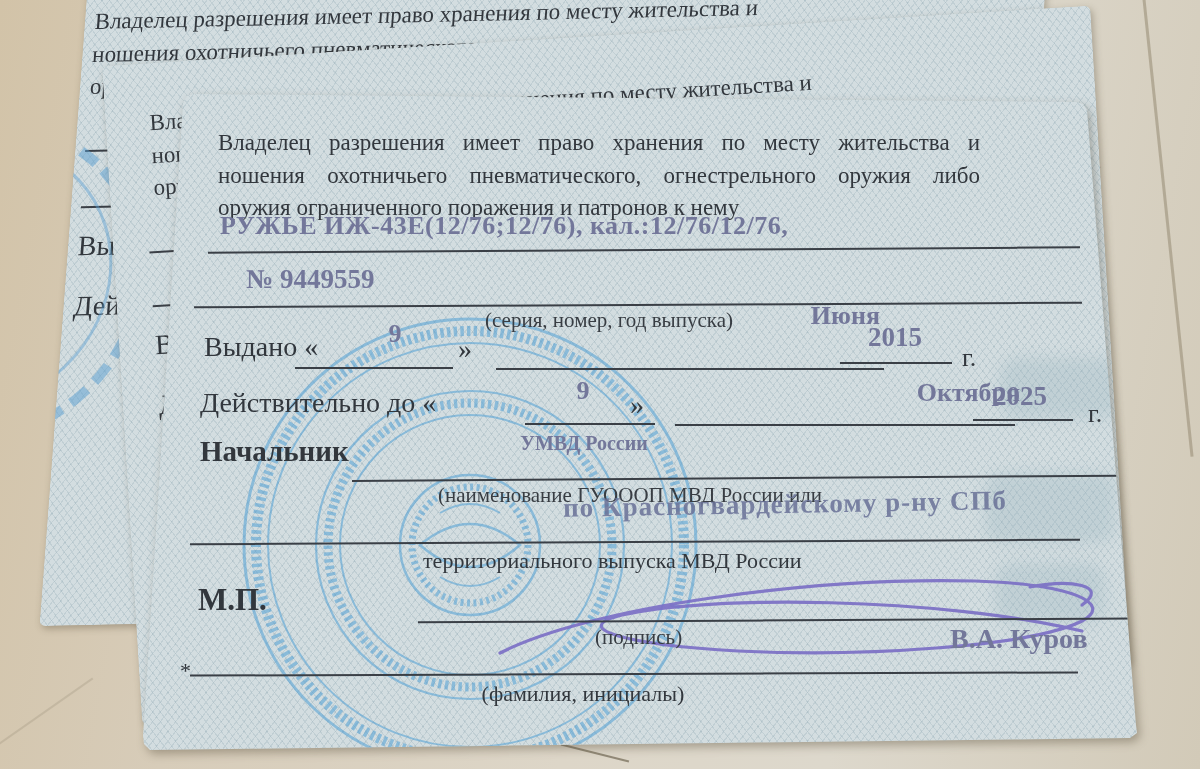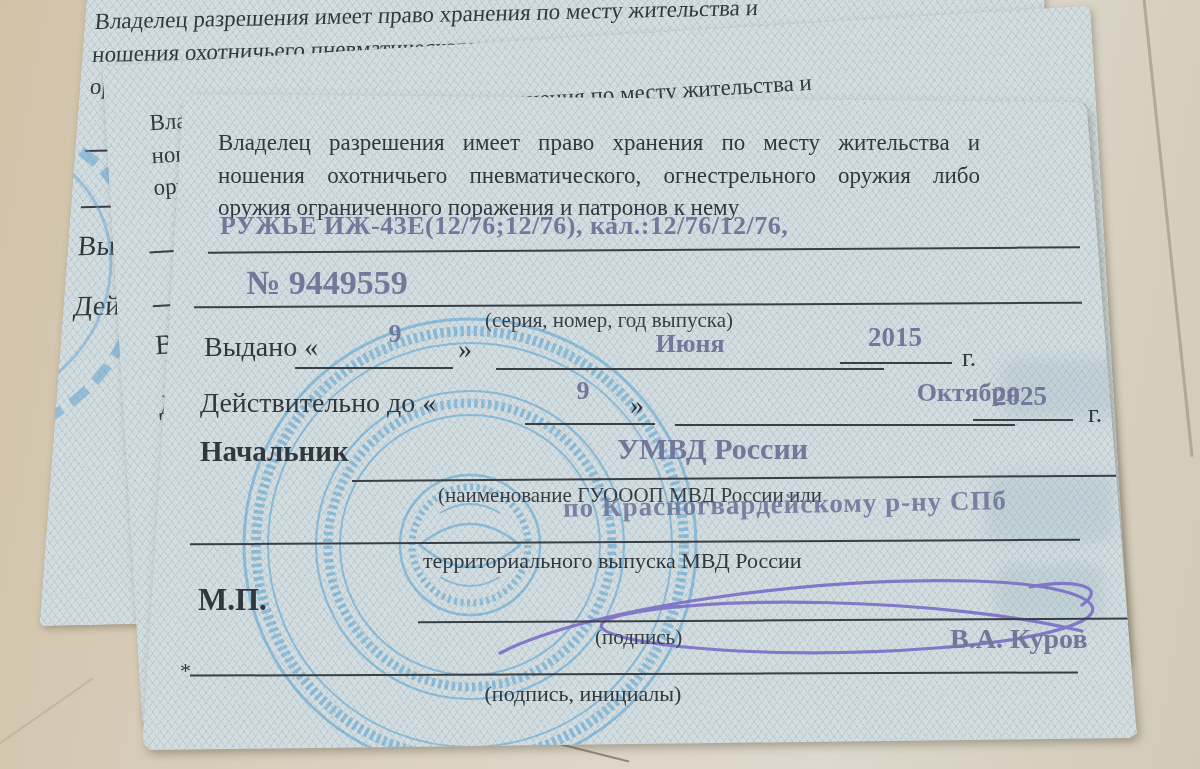--- a/index.html
+++ b/index.html
@@ -87,64 +87,64 @@
 
     <div class="abs hdr" style="left:78px;top:34px;width:762px;">
       <div class="just">Владелец разрешения имеет право хранения по месту жительства и</div>
       <div class="just">ношения охотничьего пневматического, огнестрельного оружия либо</div>
       <div>оружия ограниченного поражения и патронов к нему</div>
     </div>
 
     <div class="abs stamped" style="left:80px;top:118px;width:870px;text-align:left;font-size:26px;letter-spacing:.5px;">РУЖЬЕ  ИЖ-43Е(12/76;12/76), кал.:12/76/12/76,</div>
     <div class="rule" style="left:68px;top:156px;width:872px;transform:rotate(-.35deg);"></div>
 
-    <div class="abs stamped" style="left:106px;top:171px;font-size:34px;">№ 9449559</div>
+    <div class="abs stamped" style="left:106px;top:171px;font-size:27px;">№ 9449559</div>
     <div class="rule" style="left:54px;top:211px;width:888px;transform:rotate(-.3deg);"></div>
     <div class="abs cap" style="left:345px;top:215px;">(серия, номер, год выпуска)</div>
 
     <div class="abs ink" style="left:64px;top:238px;font-size:28px;">Выдано «</div>
     <div class="abs stamped" style="left:225px;top:226px;width:60px;text-align:center;font-size:26px;">9</div>
     <div class="abs ink" style="left:318px;top:240px;font-size:28px;">»</div>
     <div class="rule" style="left:155px;top:274px;width:158px;"></div>
-    <div class="abs stamped" style="left:360px;top:236px;width:380px;text-align:center;font-size:26px;">Июня</div>
+    <div class="abs stamped" style="left:360px;top:208px;width:380px;text-align:right;font-size:26px;">Июня</div>
     <div class="rule" style="left:356px;top:275px;width:388px;"></div>
     <div class="abs stamped" style="left:700px;top:229px;width:110px;text-align:center;font-size:27px;">2015</div>
     <div class="rule" style="left:700px;top:269px;width:112px;"></div>
     <div class="abs ink" style="left:822px;top:250px;font-size:26px;">г.</div>
 
     <div class="abs ink" style="left:60px;top:294px;font-size:28px;">Действительно до «</div>
     <div class="abs stamped" style="left:408px;top:283px;width:70px;text-align:center;font-size:26px;">9</div>
     <div class="abs ink" style="left:490px;top:296px;font-size:28px;">»</div>
     <div class="rule" style="left:385px;top:330px;width:130px;"></div>
     <div class="abs stamped" style="left:520px;top:285px;width:360px;text-align:right;font-size:26px;">Октября</div>
     <div class="rule" style="left:535px;top:331px;width:340px;"></div>
     <div class="abs stamped" style="left:820px;top:288px;width:120px;text-align:center;font-size:27px;">2025</div>
     <div class="rule" style="left:833px;top:326px;width:100px;"></div>
     <div class="abs ink" style="left:948px;top:306px;font-size:26px;">г.</div>
 
     <div class="abs ink" style="left:60px;top:342px;font-size:29px;font-weight:bold;">Начальник</div>
-    <div class="abs stamped" style="left:248px;top:339px;width:420px;text-align:right;font-size:30px;">УМВД России</div>
+    <div class="abs stamped" style="left:234px;top:339px;width:420px;text-align:center;font-size:20px;">УМВД России</div>
     <div class="rule" style="left:212px;top:384px;width:872px;transform:rotate(-.4deg);"></div>
     <div class="abs cap" style="left:298px;top:390px;">(наименование ГУОООП МВД России или</div>
     <div class="abs bluestamped" style="left:300px;top:396px;width:690px;text-align:center;font-size:27px;letter-spacing:1px;transform:rotate(-1deg);">по Красногвардейскому р-ну СПб</div>
 
     <div class="rule" style="left:50px;top:448px;width:890px;transform:rotate(-.3deg);"></div>
     <div class="abs ink" style="left:283px;top:455px;font-size:22px;">территориального выпуска МВД России</div>
 
     <div class="abs ink" style="left:58px;top:489px;font-size:31px;font-weight:bold;">М.П.</div>
     <svg class="abs" style="left:330px;top:468px;" width="650" height="115" viewBox="0 0 650 115">
       <g fill="none" stroke="#7a6ec5" stroke-width="3.2" stroke-linecap="round" opacity=".9">
         <path d="M30,92 C120,46 340,16 505,20 C600,23 645,42 612,60 C560,86 390,96 268,90 C160,84 96,68 152,54 C236,34 470,36 612,70"></path>
         <path d="M560,26 C600,18 640,24 612,44"></path>
       </g>
     </svg>
     <div class="rule" style="left:278px;top:526px;width:864px;transform:rotate(-.3deg);"></div>
     <div class="abs cap" style="left:455px;top:532px;">(подпись)</div>
     <div class="abs stamped" style="left:810px;top:530px;font-size:28px;">В.А. Куров</div>
 
     <div class="abs ink" style="left:40px;top:565px;font-size:22px;">*</div>
     <div class="rule" style="left:50px;top:580px;width:888px;transform:rotate(-.2deg);"></div>
-    <div class="abs ink" style="left:278px;top:588px;width:330px;text-align:center;font-size:22px;">(подпись, инициалы)</div>
+    <div class="abs ink" style="left:278px;top:588px;width:330px;text-align:center;font-size:22px;">(фамилия, инициалы)</div>
 
   </div>
   </div>
 
 </div>
 
 </body></html>

